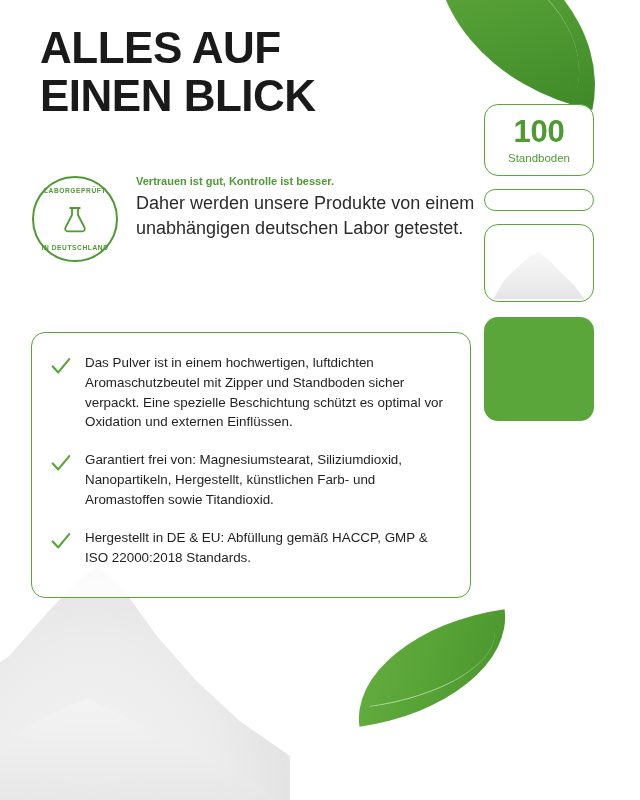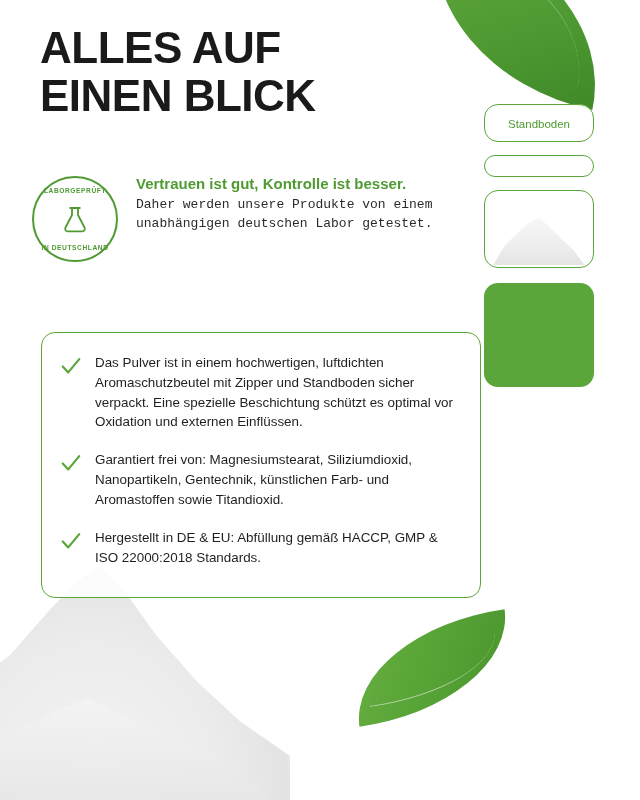--- a/index.html
+++ b/index.html
@@ -116,35 +116,34 @@
     text-transform: uppercase;
   }
   .seal-text span { position:absolute; white-space:nowrap; }
   .seal-top { top: 9px; left: 50%; transform: translateX(-50%); }
   .seal-bottom { bottom: 9px; left: 50%; transform: translateX(-50%); }
 
   .trust-copy { padding-top: 2px; }
   .trust-copy .lead {
     color: #4f9a32;
     font-weight: 700;
-    font-size: 15px;
+    font-size: 11px;
     line-height: 1.35;
     margin-bottom: 2px;
   }
   .trust-copy .body {
     color: #2b2b2b;
-    font-size: 13px;
+    font-size: 18px;
     line-height: 1.42;
-    font-family: Liberation Mono, monospace;
   }
 
   
   .bullets {
     position:absolute;
-    left: 41px; top: 332px;
+    left: 31px; top: 332px;
     width: 440px;
     border: 1.6px solid #5aa63a;
     border-radius: 14px;
     padding: 20px 20px 18px 18px;
     background: rgba(255,255,255,.85);
   }
   .bullet { display:flex; gap: 13px; margin-bottom: 18px; }
   .bullet:last-child { margin-bottom: 12px; justify-content: center; }
   .check {
     flex: 0 0 auto;
@@ -234,32 +233,33 @@
     <div class="bullet">
       <svg class="check" viewBox="0 0 24 24">
         <path d="M3 12.5 L9 19 L21 4.5" fill="none" stroke="#5aa63a" stroke-width="2.4" stroke-linecap="round" stroke-linejoin="round"></path>
       </svg>
       <p>Das Pulver ist in einem hochwertigen, luftdichten Aromaschutzbeutel mit Zipper und Standboden sicher verpackt. Eine spezielle Beschichtung schützt es optimal vor Oxidation und externen Einflüssen.</p>
     </div>
     <div class="bullet">
       <svg class="check" viewBox="0 0 24 24">
         <path d="M3 12.5 L9 19 L21 4.5" fill="none" stroke="#5aa63a" stroke-width="2.4" stroke-linecap="round" stroke-linejoin="round"></path>
       </svg>
-      <p>Garantiert frei von: Magnesiumstearat, Siliziumdioxid, Nanopartikeln, Gentechnik, künstlichen Farb- und Aromastoffen sowie Titandioxid.</p>
+      <p>Garantiert frei von: Magnesiumstearat, Siliziumdioxid, Nanopartikeln, Hergestellt, künstlichen Farb- und Aromastoffen sowie Titandioxid.</p>
     </div>
     <div class="bullet">
       <svg class="check" viewBox="0 0 24 24">
         <path d="M3 12.5 L9 19 L21 4.5" fill="none" stroke="#5aa63a" stroke-width="2.4" stroke-linecap="round" stroke-linejoin="round"></path>
       </svg>
       <p>Hergestellt in DE &amp; EU: Abfüllung gemäß HACCP, GMP &amp; ISO 22000:2018 Standards.</p>
     </div>
   </div>
 
   <div class="rail">
     <div class="rail-card">
+      <div class="big xl">100</div>
       <div class="sub">Standboden</div>
     </div>
     <div class="rail-card">
     </div>
     <div class="rail-card img-card">
       <div class="powder-small" style="position:absolute;left:6px;top:16px;width:96px;height:58px;"></div>
     </div>
     <div class="rail-block"></div>
   </div>
 

